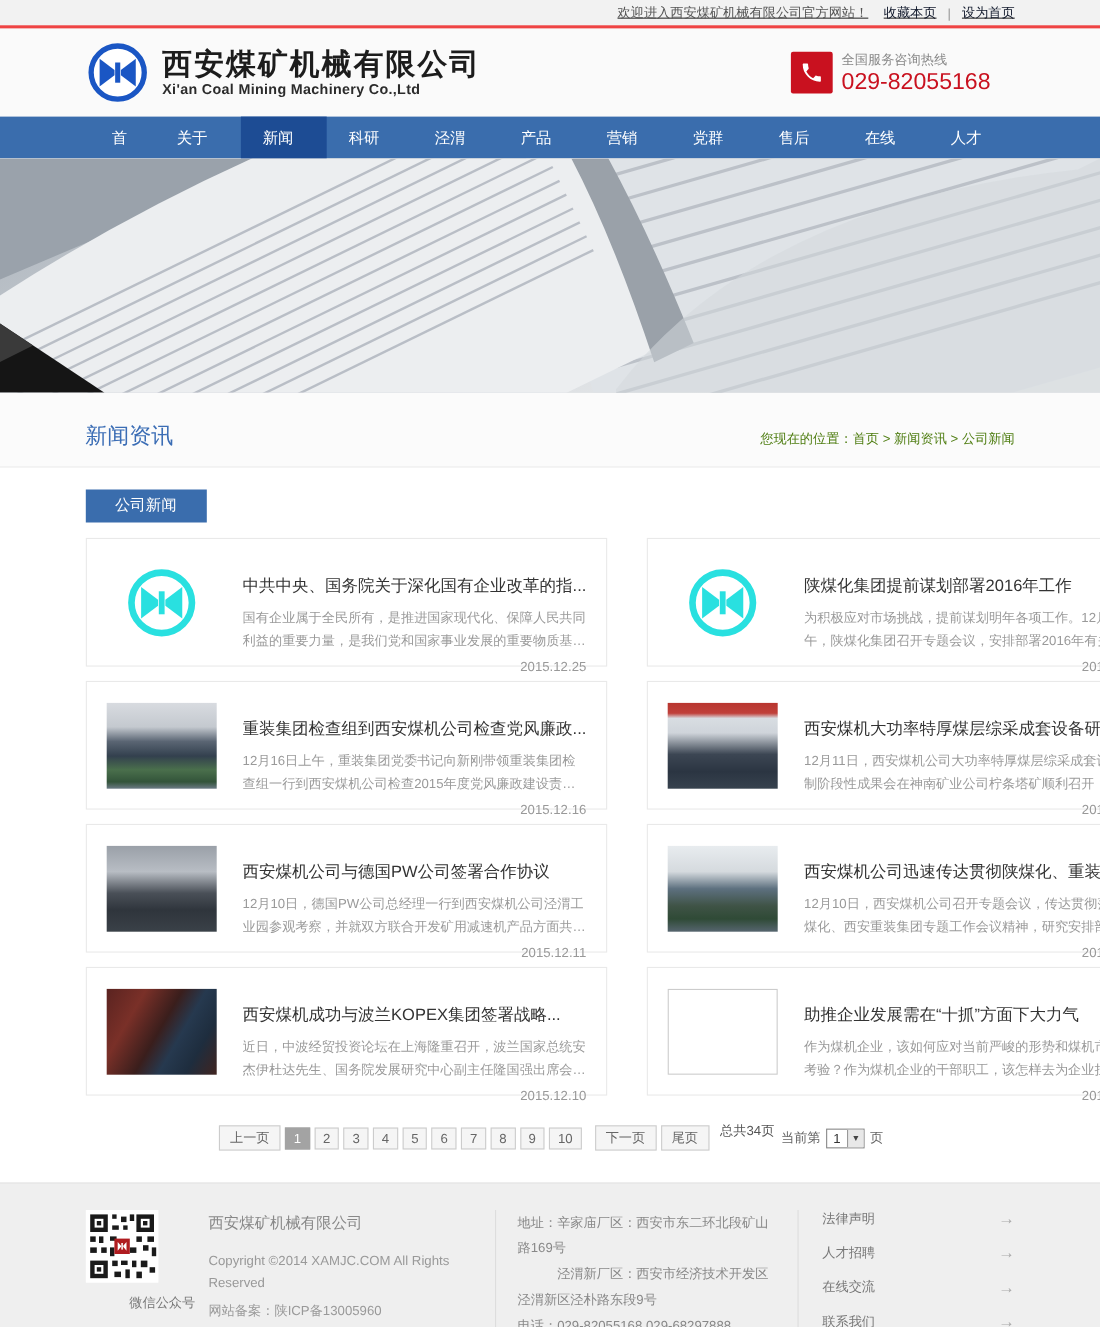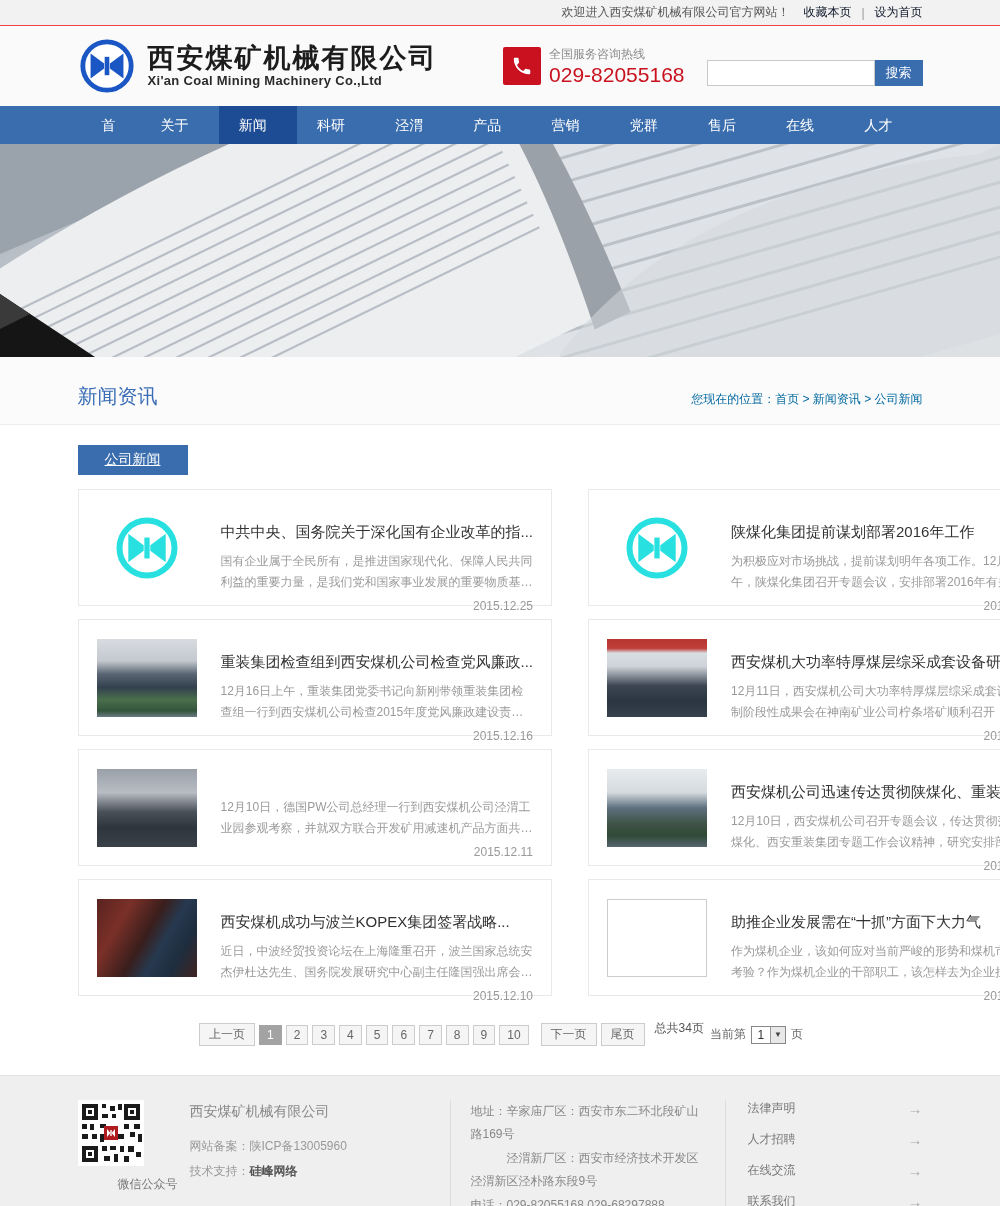--- a/index.html
+++ b/index.html
@@ -4,21 +4,21 @@
 <style>
   * { margin:0; padding:0; box-sizing:border-box; }
   body {
     width:1000px; margin:0 auto; background:#fff;
     font-family:"Liberation Sans","DejaVu Sans",sans-serif;
     color:#333; font-size:13px;
   }
   .container { width:845px; margin:0 auto; }
 
   
-  .topbar { height:26px; background:#f2f2f2; border-bottom:1px solid #ef4444; }
+  .topbar { height:26px; background:#f2f2f2; border-bottom:3px solid #ef4444;text-decoration:underline; }
   .topbar .container { display:flex; justify-content:flex-end; align-items:center; height:100%; font-size:12px; color:#555; }
   .topbar a { color:#0f172a; text-decoration:none; }
   .topbar .sep { margin:0 10px; color:#999; }
   .topbar .welcome { margin-right:14px; }
 
   
   .header { height:80px; background:#fafafa; }
   .header .container { display:flex; align-items:center; justify-content:space-between; height:100%; }
   .brand { display:flex; align-items:center; }
   .brand svg { display:block; }
@@ -41,24 +41,24 @@
   .nav a.active { background:#1d4c94; }
 
   
   .banner { height:213px; overflow:hidden; background:#c6ccd2; }
   .banner svg { display:block; }
 
   
   .title-strip { background:#fbfbfb; border-bottom:1px solid #ececec; }
   .title-row { display:flex; justify-content:space-between; align-items:flex-end; padding:26px 0 14px; }
   .page-title { font-size:20px; font-weight:normal; color:#3b6db5; }
-  .breadcrumb { font-size:12px; color:#0369a1; padding-bottom:2px; }
-
-  
-  .tab { display:inline-block; margin-top:20px; background:#3a6dad; color:#fff; font-size:14px; padding:6px 27px; cursor:pointer;text-decoration:underline; }
+  .breadcrumb { font-size:12px; color:#4d7c0f; padding-bottom:2px; }
+
+  
+  .tab { display:inline-block; margin-top:20px; background:#3a6dad; color:#fff; font-size:14px; padding:6px 27px; cursor:pointer; }
 
   
   .grid { margin-top:14px; display:grid; grid-template-columns:1fr 1fr; column-gap:36px; row-gap:13px; }
   .card { border:1px solid #e9e9e9; background:#fff; height:117px; display:flex; align-items:center; padding:0 18px; cursor:pointer; }
   .thumb { width:100px; height:78px; flex-shrink:0; margin-right:24px; overflow:hidden; position:relative; }
   .thumb-logo { background:#fff; display:flex; align-items:center; justify-content:center; }
   .thumb-empty { background:#fff; border:1px solid #ccc; }
   .thumb-meeting   { background:linear-gradient(180deg,#d8dbe0 0%,#c4c9cf 28%,#5a6573 45%,#33404e 62%,#4a6f4c 78%,#33543a 92%,#6b7a84 100%); }
   .thumb-conference{ background:linear-gradient(180deg,#b8352f 0%,#c0403a 12%,#d8dde2 18%,#cfd4da 35%,#3c4653 60%,#2b3542 80%,#37424e 100%); }
   .thumb-signing   { background:linear-gradient(180deg,#9aa0a8 0%,#b8bdc4 30%,#4a5058 55%,#2f353c 75%,#3a4148 100%); }
@@ -128,24 +128,20 @@
       <div class="hotline">
         <span class="phone-square">
           <svg width="22" height="22" viewBox="0 0 24 24">
             <path fill="#fff" d="M6.6 10.8c1.5 2.9 3.8 5.2 6.7 6.7l2.2-2.2c.3-.3.7-.4 1-.2 1.1.4 2.3.6 3.5.6.6 0 1 .4 1 1V20c0 .6-.4 1-1 1C10.6 21 3 13.4 3 4c0-.6.4-1 1-1h3.3c.6 0 1 .4 1 1 0 1.2.2 2.4.6 3.5.1.3 0 .7-.2 1l-2.1 2.3z"></path>
           </svg>
         </span>
         <div>
           <div class="hotline-label">全国服务咨询热线</div>
           <div class="hotline-number">029-82055168</div>
         </div>
-      </div>
-      <div class="searchbox">
-        <input type="text" placeholder="" style="">
-        <button>搜索</button>
       </div>
     </div>
   </div>
 </div>
 
 <div class="nav">
   <div class="container">
     <a href="#">首页</a>
     <a href="#">关于我们</a>
     <a href="#" class="active">新闻资讯</a>
@@ -268,20 +264,21 @@
       <div class="card-body">
         <div class="card-title">西安煤机大功率特厚煤层综采成套设备研制阶...</div>
         <div class="card-desc">12月11日，西安煤机公司大功率特厚煤层综采成套设备研制阶段性成果会在神南矿业公司柠条塔矿顺利召开，集团公司...</div>
         <div class="card-date">2015.12.14</div>
       </div>
     </div>
 
     <div class="card">
       <div class="thumb thumb-signing"></div>
       <div class="card-body">
+        <div class="card-title">西安煤机公司与德国PW公司签署合作协议</div>
         <div class="card-desc">12月10日，德国PW公司总经理一行到西安煤机公司泾渭工业园参观考察，并就双方联合开发矿用减速机产品方面共商...</div>
         <div class="card-date">2015.12.11</div>
       </div>
     </div>
 
     <div class="card">
       <div class="thumb thumb-meeting2"></div>
       <div class="card-body">
         <div class="card-title">西安煤机公司迅速传达贯彻陕煤化、重装集团...</div>
         <div class="card-desc">12月10日，西安煤机公司召开专题会议，传达贯彻落实陕煤化、西安重装集团专题工作会议精神，研究安排部署公司年...</div>
@@ -385,20 +382,21 @@
           <rect x="26" y="26" width="14" height="14" fill="#b01c20"></rect>
           <path d="M29 29 L32 32.5 L32 33.5 L29 37 Z M37 29 L34 32.5 L34 33.5 L37 37 Z" fill="#fff"></path>
           <rect x="32.3" y="30" width="1.4" height="6" fill="#fff"></rect>
         </svg>
       </span>
       <div class="f-qr-label">微信公众号</div>
     </div>
 
     <div class="f-company">
       <div class="f-name">西安煤矿机械有限公司</div>
+      <div class="row">Copyright ©2014 XAMJC.COM All Rights Reserved</div>
       <div class="row">网站备案：陕ICP备13005960</div>
       <div class="row f-support">
         <span>技术支持：</span><b>硅峰网络</b>
       </div>
 
     </div>
 
     <div class="f-contact">
       <div>地址：辛家庙厂区：西安市东二环北段矿山路169号</div>
       <div class="wrapline">泾渭新厂区：西安市经济技术开发区泾渭新区泾朴路东段9号</div>

